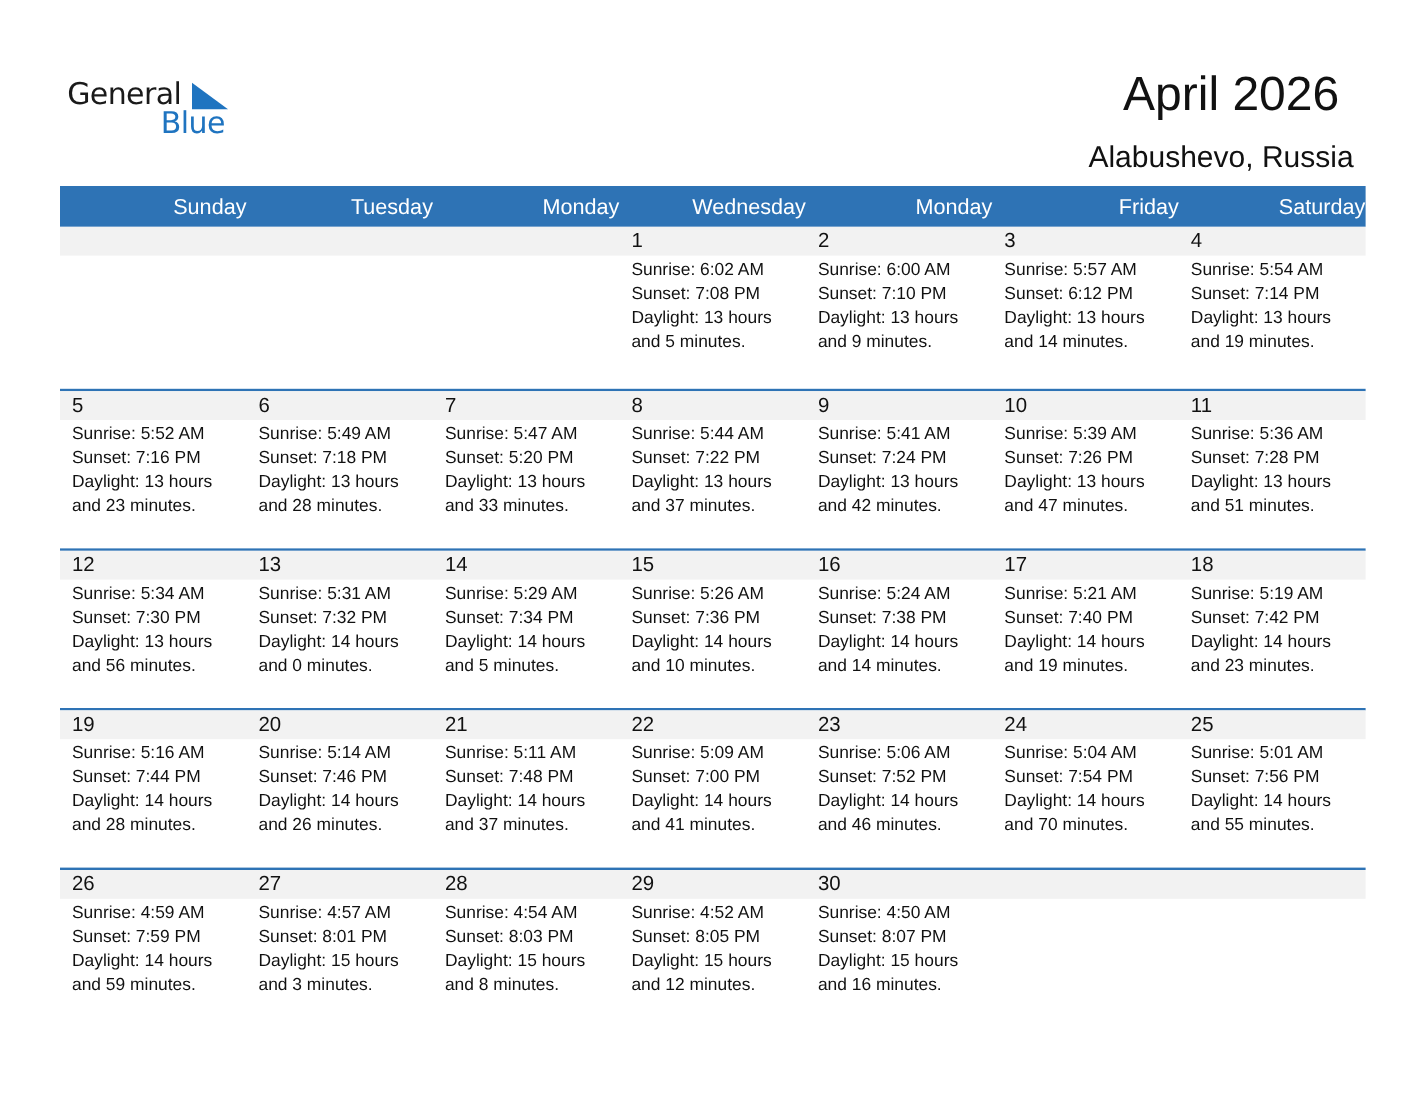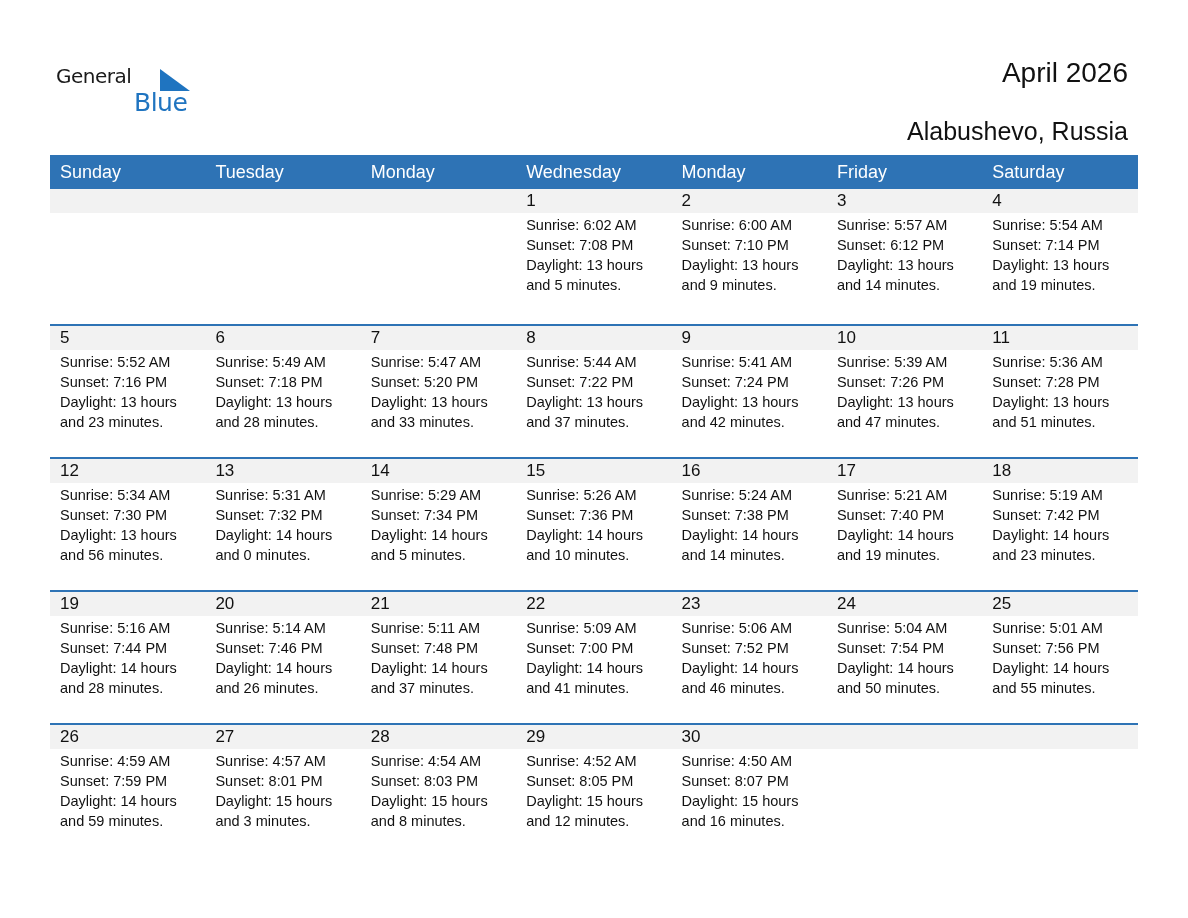--- a/index.html
+++ b/index.html
@@ -1,24 +1,24 @@
 <!DOCTYPE html>
 <html><head>
 <meta charset="utf-8">
 <style>
   html,body{margin:0;padding:0;background:#fff;}
   body{width:1188px;height:918px;position:relative;font-family:"Liberation Sans",sans-serif;color:#111;overflow:hidden;}
   .logo{position:absolute;left:56px;top:64px;width:140px;height:56px;}
-  .logo .general{position:absolute;left:0;top:0;font-family:"DejaVu Sans",sans-serif;font-size:20px;color:#1a1a1a;letter-spacing:-0.5px;}
+  .logo .general{position:absolute;left:0;top:0;font-family:"DejaVu Sans",sans-serif;font-size:25px;color:#1a1a1a;letter-spacing:-0.5px;}
   .logo .blue{position:absolute;left:78px;top:24px;font-family:"DejaVu Sans",sans-serif;font-size:25px;color:#1f74c0;letter-spacing:-0.5px;}
   .logo .tri{position:absolute;left:104px;top:5px;width:0;height:0;border-bottom:22px solid #1f74c0;border-right:30px solid transparent;}
-  .title{position:absolute;right:60px;top:57px;font-size:28px;color:#111;}
+  .title{position:absolute;right:72px;top:57px;font-size:40px;color:#111;}
   .subtitle{position:absolute;right:60px;top:117px;font-size:25px;color:#111;margin-left:12px;}
   .cal{position:absolute;left:50px;top:155px;width:1088px;}
-  .hdr{display:flex;background:#2e73b5;height:34px;}
+  .hdr{display:flex;background:#2e73b5;height:34px;text-align:right;}
   .hdr div{width:155.4px;color:#fff;font-size:18px;line-height:34px;padding-left:10px;box-sizing:border-box;}
   .week{border-top:2px solid #2e73b5;height:133px;box-sizing:border-box;position:relative;}
   .week.first{border-top:none;height:135px;}
   .week .band{position:absolute;left:0;right:0;top:0;height:24px;background:#f2f2f2;}
   .week .row{display:flex;position:relative;}
   .cell{width:155.4px;box-sizing:border-box;padding-left:10px;}
   .cell .num{font-size:17px;height:24px;line-height:24px;}
   .cell .info{font-size:14.5px;line-height:20px;margin-top:2px;}
 </style>
 </head>
@@ -295,21 +295,21 @@
               <div>Daylight: 14 hours</div>
               <div>and 46 minutes.</div>
             </div>
           </div>
           <div class="cell">
             <div class="num">24</div>
             <div class="info">
               <div>Sunrise: 5:04 AM</div>
               <div>Sunset: 7:54 PM</div>
               <div>Daylight: 14 hours</div>
-              <div>and 50 minutes.</div>
+              <div>and 70 minutes.</div>
             </div>
           </div>
           <div class="cell">
             <div class="num">25</div>
             <div class="info">
               <div>Sunrise: 5:01 AM</div>
               <div>Sunset: 7:56 PM</div>
               <div>Daylight: 14 hours</div>
               <div>and 55 minutes.</div>
             </div>

